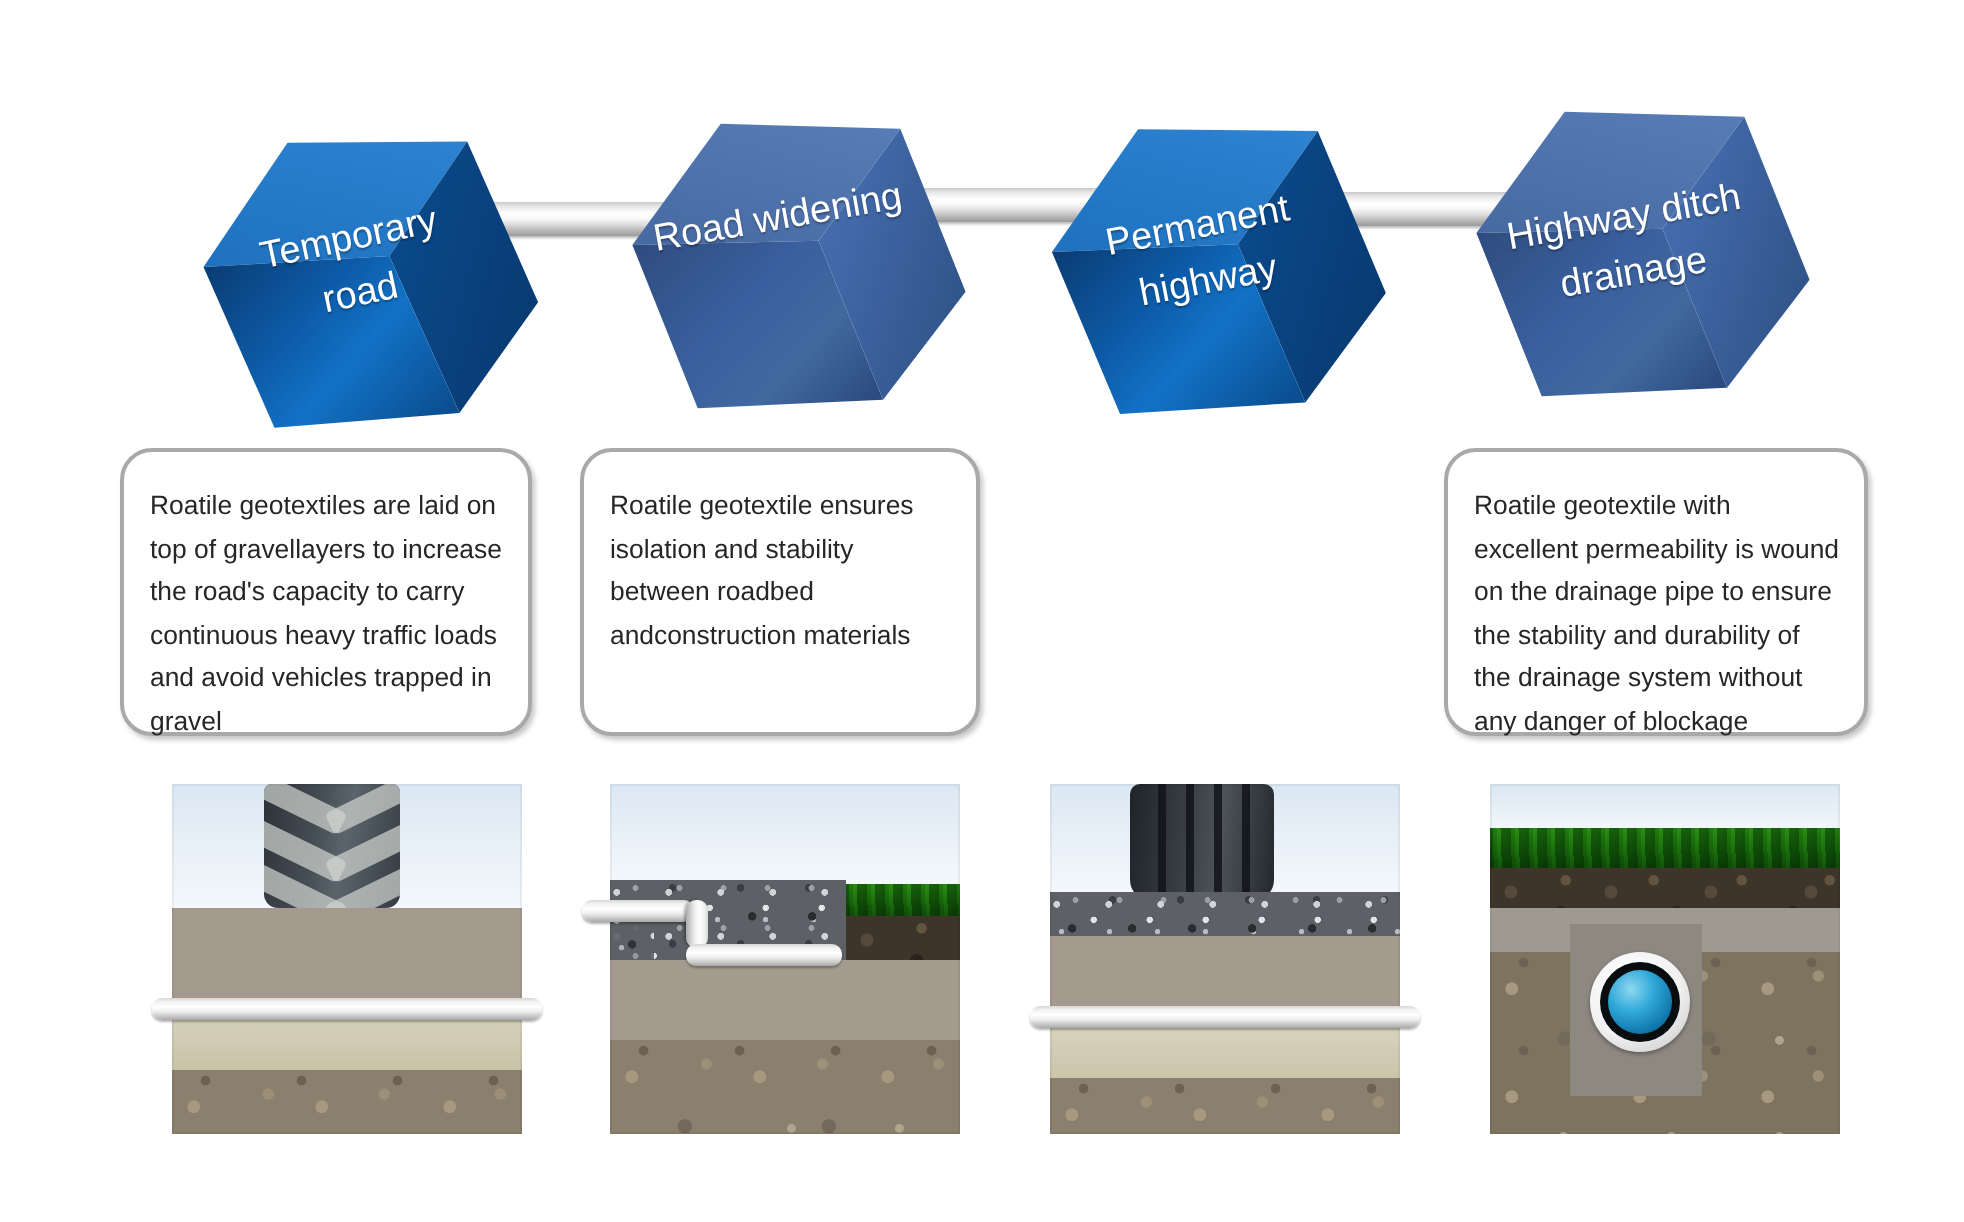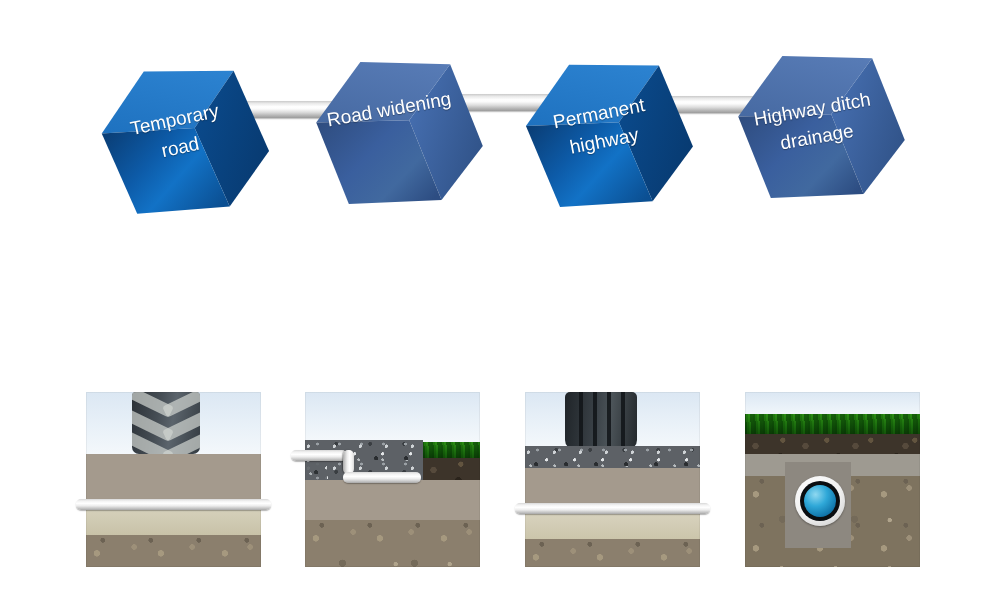--- a/index.html
+++ b/index.html
@@ -408,20 +408,23 @@
             <stop offset="1" stop-color="#2d4d82"></stop>
           </linearGradient>
         </defs>
         <polygon points="8,60 100,74 118,158 26,146" fill="url(#g4front)"></polygon>
       </svg>
     </div>
     <div class="label">Highway ditch
 drainage</div>
   </div>
 
+  <div class="descbox" id="descbox-1">Roatile geotextiles are laid on top of gravellayers to increase the road's capacity to carry continuous heavy traffic loads and avoid vehicles trapped in gravel</div>
+  <div class="descbox" id="descbox-2">Roatile geotextile ensures isolation and stability between  roadbed andconstruction materials</div>
+  <div class="descbox" id="descbox-4">Roatile geotextile with excellent permeability is wound on the drainage pipe to ensure the stability and durability of the drainage system without any danger of blockage</div>
 
   <div class="photo" id="photo-1">
     <div class="frame">
       <div class="sky band" style="top:0; height:64px;"></div>
       <div class="tire-tractor" style="left:46px; top:0; width:68px; height:62px;">
         <div class="lug" style="left:-14px; top:2px;  width:56px; transform:rotate(26deg);"></div>
         <div class="lug" style="left:30px;  top:2px;  width:56px; transform:rotate(-26deg);"></div>
         <div class="lug" style="left:-14px; top:26px; width:56px; transform:rotate(26deg);"></div>
         <div class="lug" style="left:30px;  top:26px; width:56px; transform:rotate(-26deg);"></div>
         <div class="lug" style="left:-14px; top:48px; width:56px; transform:rotate(26deg);"></div>

